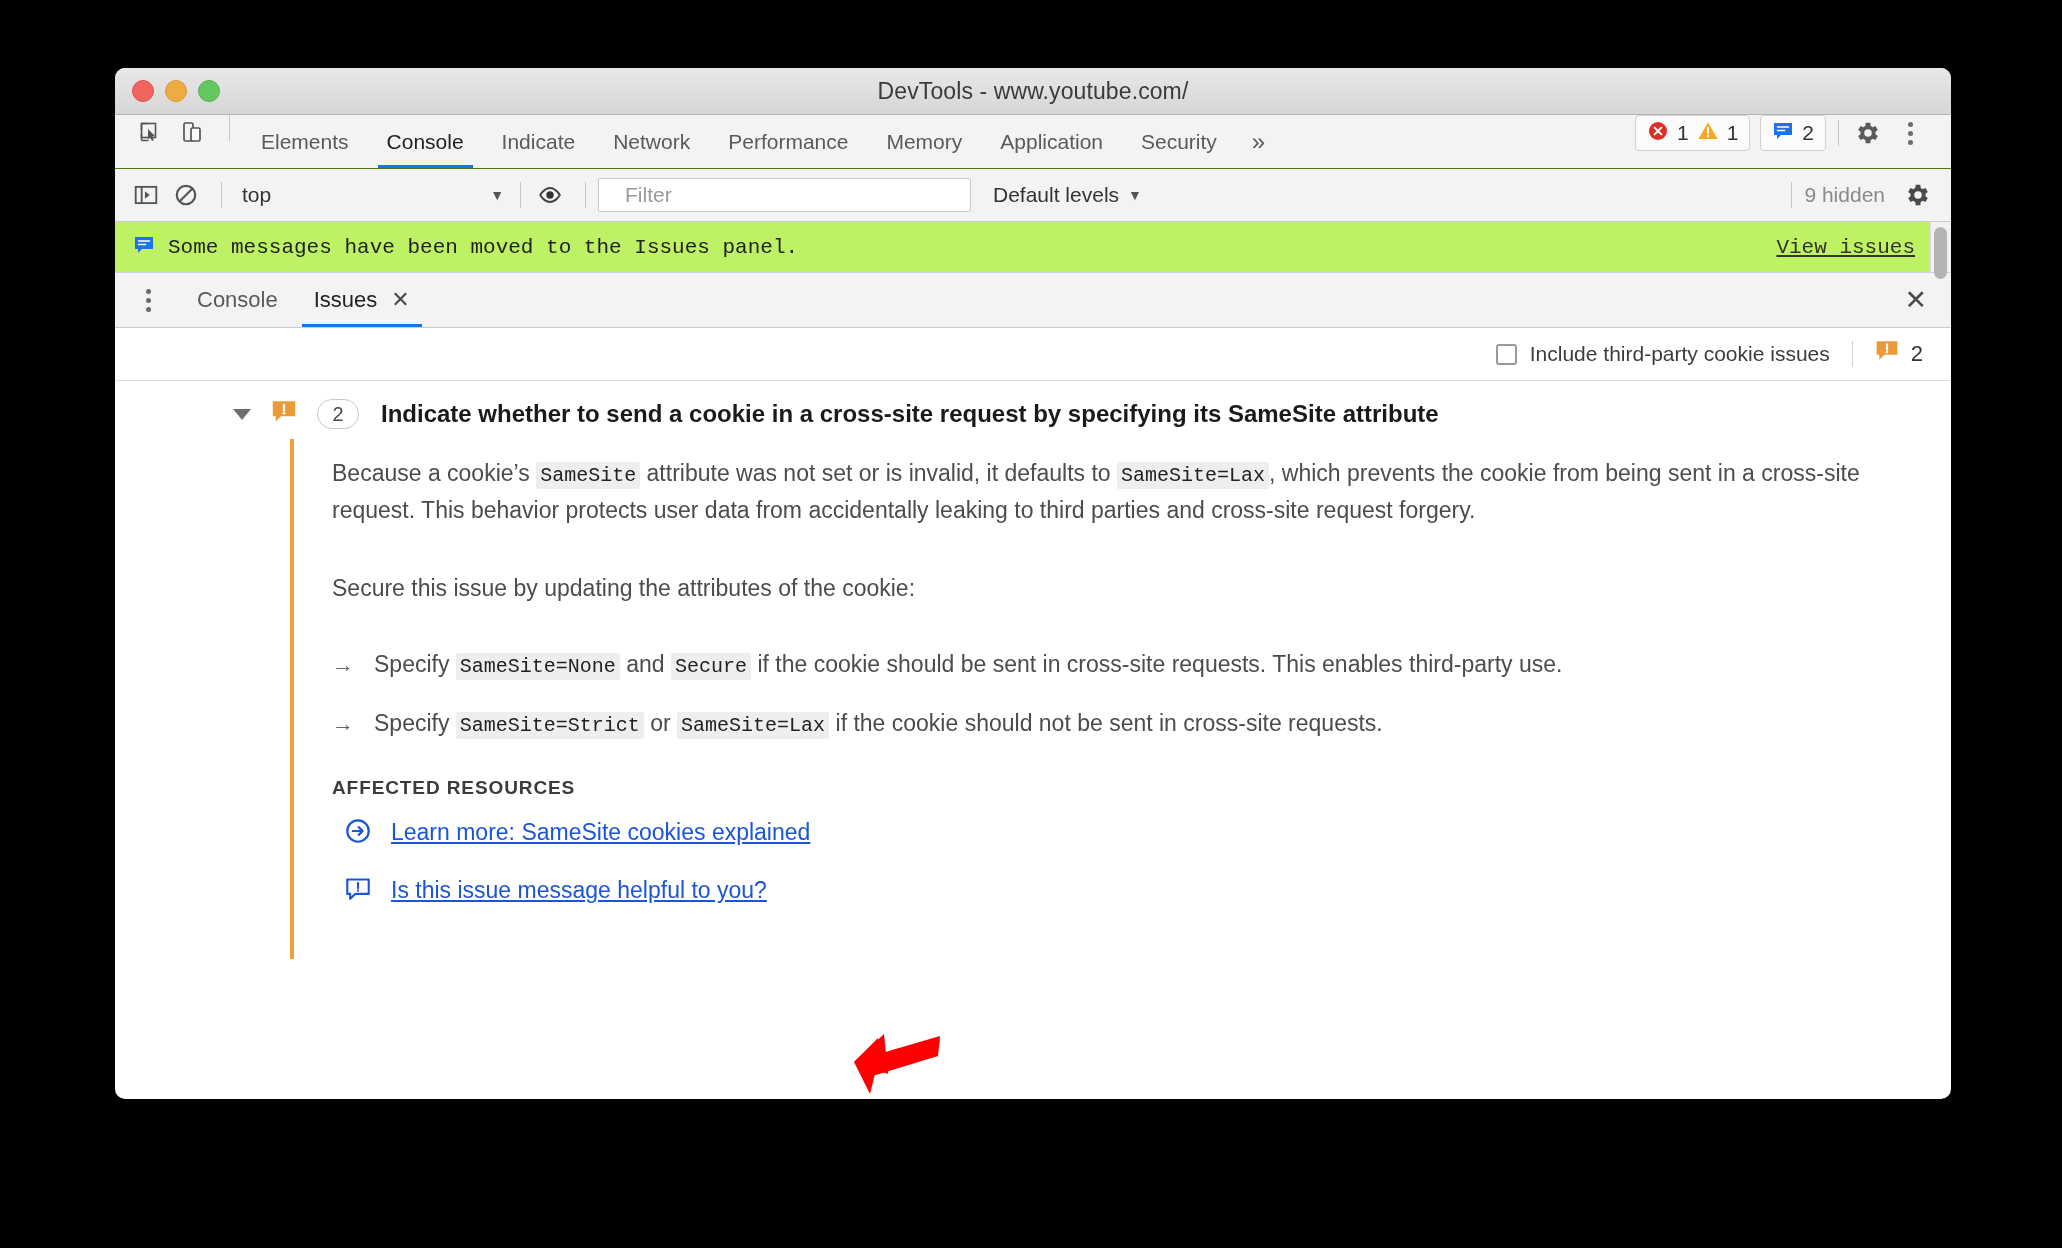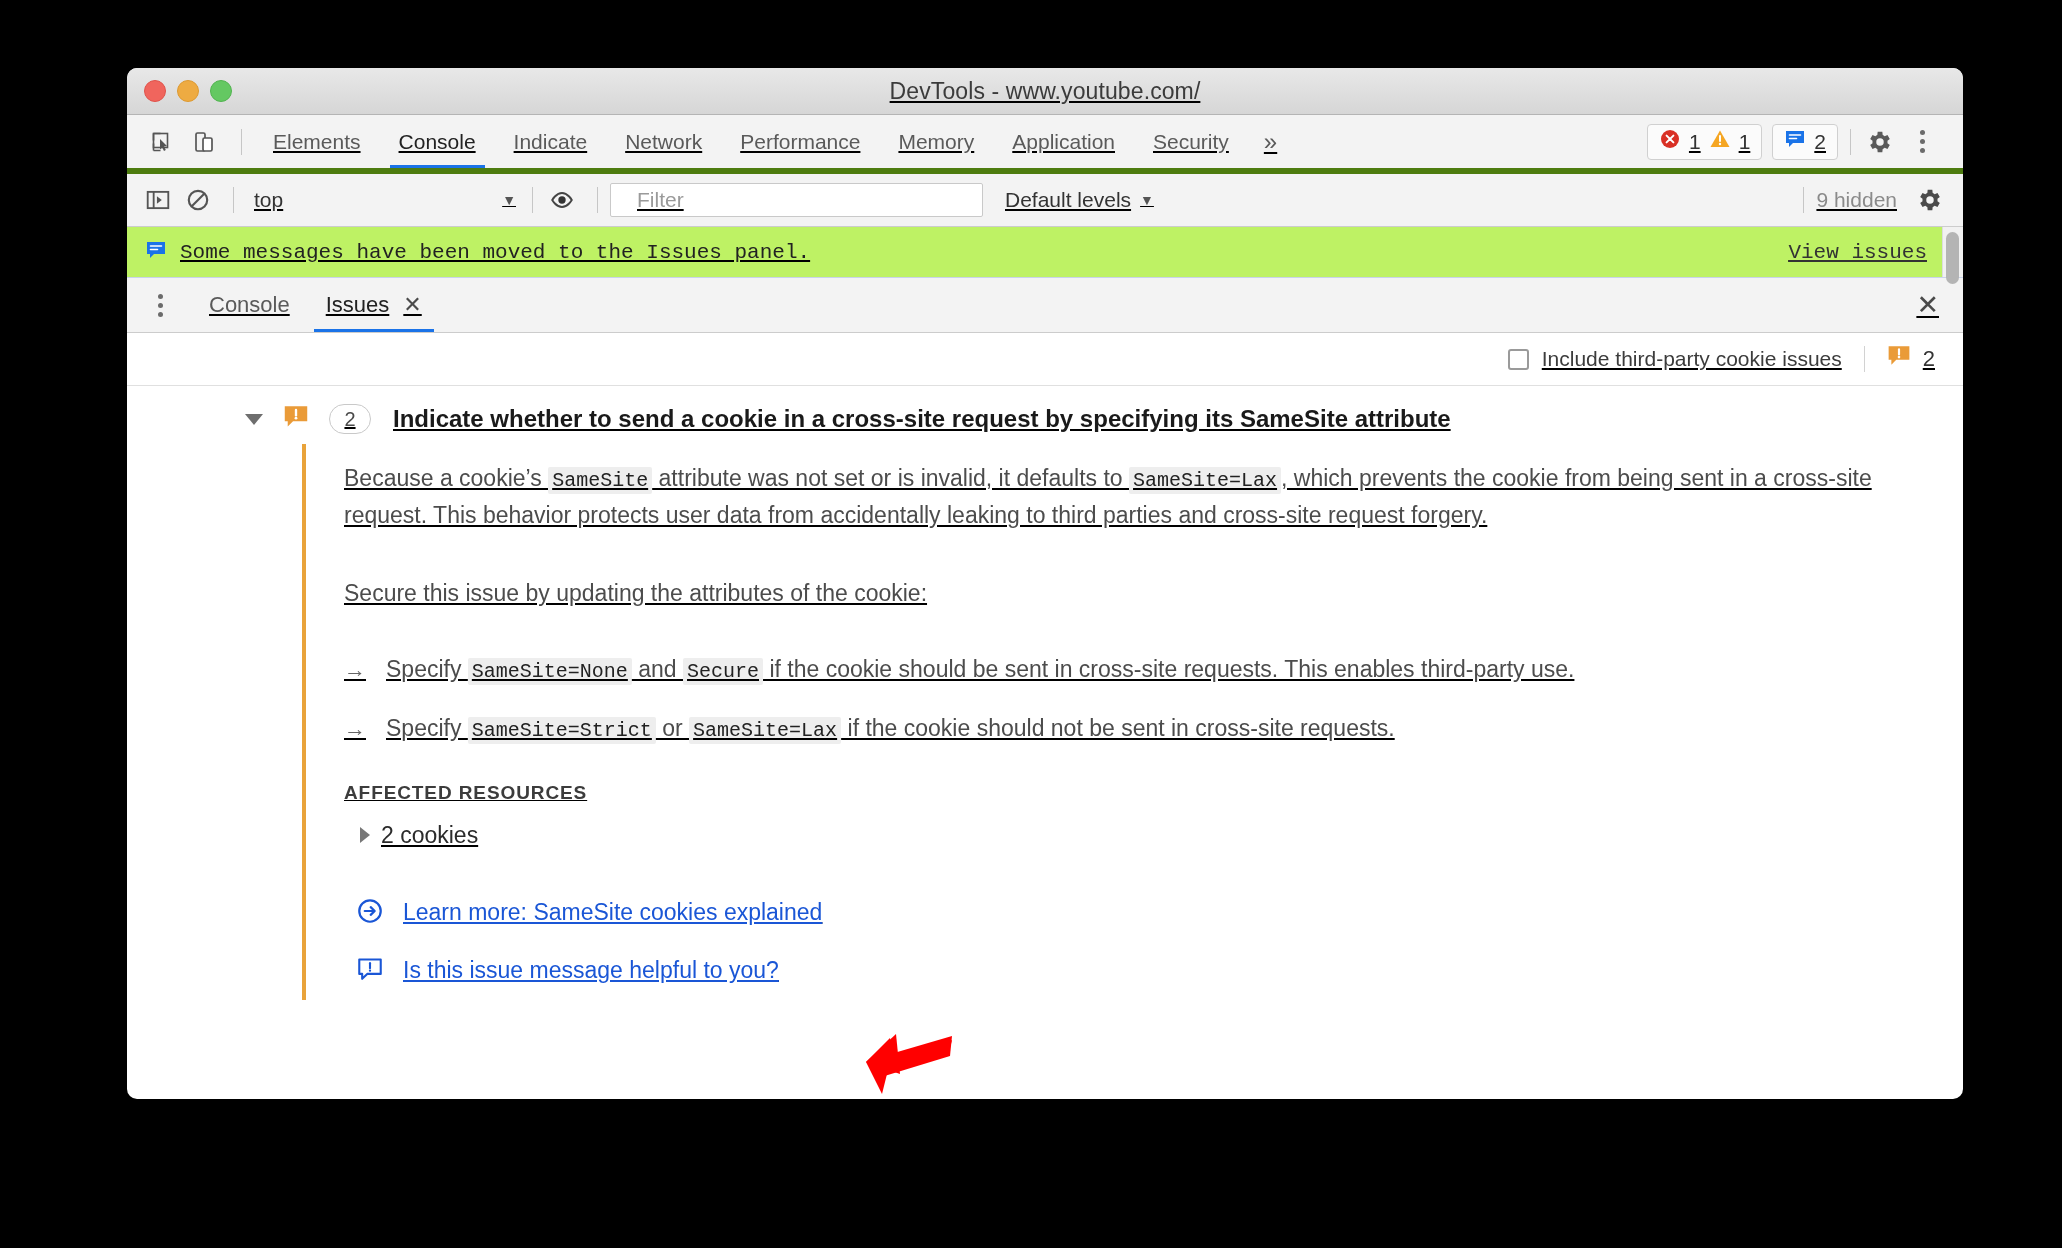--- a/index.html
+++ b/index.html
@@ -10,29 +10,28 @@
   body {
     width: 2062px;
     height: 1248px;
     font-family: "Liberation Sans", sans-serif;
     overflow: hidden;
   }
 
   
   .window {
     position: absolute;
-    left: 127px;
+    left: 115px;
     top: 68px;
     width: 1836px;
     height: 1031px;
     background: #ffffff;
     border-radius: 10px;
     overflow: hidden;
     box-shadow: 0 0 60px 18px rgba(0,0,0,0.85);
-    text-decoration: underline;
   }
 
   
   .titlebar {
     position: relative;
     height: 46px;
     background: linear-gradient(to bottom, #e8e8e8 0%, #d6d6d6 100%);
     border-bottom: 1px solid #b4b4b4;
     display: flex;
     align-items: center;
@@ -57,24 +56,24 @@
   .dot.green  { background: #64c862; border: 1px solid #52b450; }
   .title-text {
     font-size: 23px;
     color: #3b3b3b;
     letter-spacing: 0.1px;
   }
 
   
   .tabbar {
     display: flex;
-    align-items: center;
+    align-items: flex-start;
     height: 53px;
     background: #f3f3f3;
-    border-bottom: 6px solid #4d7c0f;
+    border-bottom: 1px solid #4d7c0f;
     padding: 0 6px 0 18px;
     position: relative;
   }
   .tool-icon {
     width: 34px;
     height: 34px;
     margin-right: 8px;
     display: flex;
     align-items: center;
     justify-content: center;
@@ -647,24 +646,20 @@
 
       <div class="bullet">
         <span class="arrow">→</span>
         <span>
           <span>Specify </span><code class="inline">SameSite=Strict</code><span> or </span><code class="inline">SameSite=Lax</code><span> if the cookie should not be sent in cross-site requests.</span>
         </span>
       </div>
 
       <div class="affected-label">AFFECTED RESOURCES</div>
 
-      <div class="cookies-row">
-        <span class="tri-right"></span>
-        <span>2 cookies</span>
-      </div>
 
       <div class="link-row">
         <span>
           <svg width="28" height="28" viewBox="0 0 24 24">
             <circle cx="12" cy="12" r="9.2" fill="none" stroke="#1a56d6" stroke-width="1.9"></circle>
             <path d="M7.5 12 h8.2 M12.6 8.7 l3.4 3.3 -3.4 3.3" fill="none" stroke="#1a56d6" stroke-width="1.9" stroke-linecap="round" stroke-linejoin="round"></path>
           </svg>
         </span>
         <span class="link-text">Learn more: SameSite cookies explained</span>
       </div>

